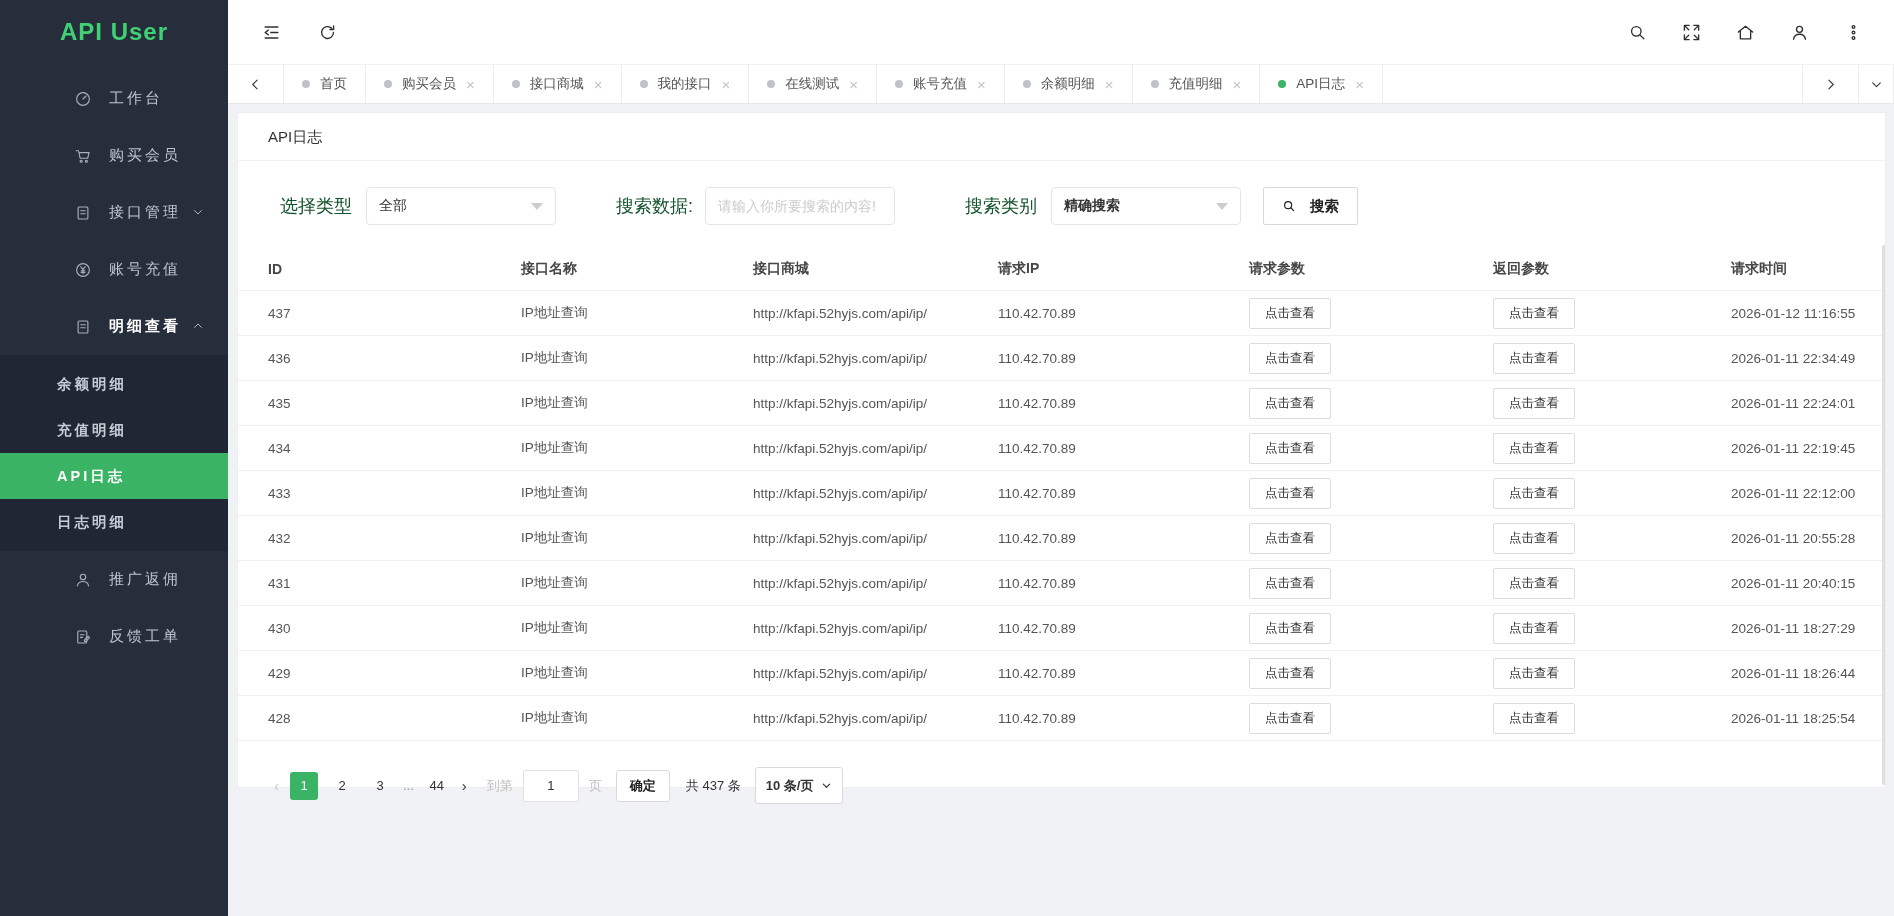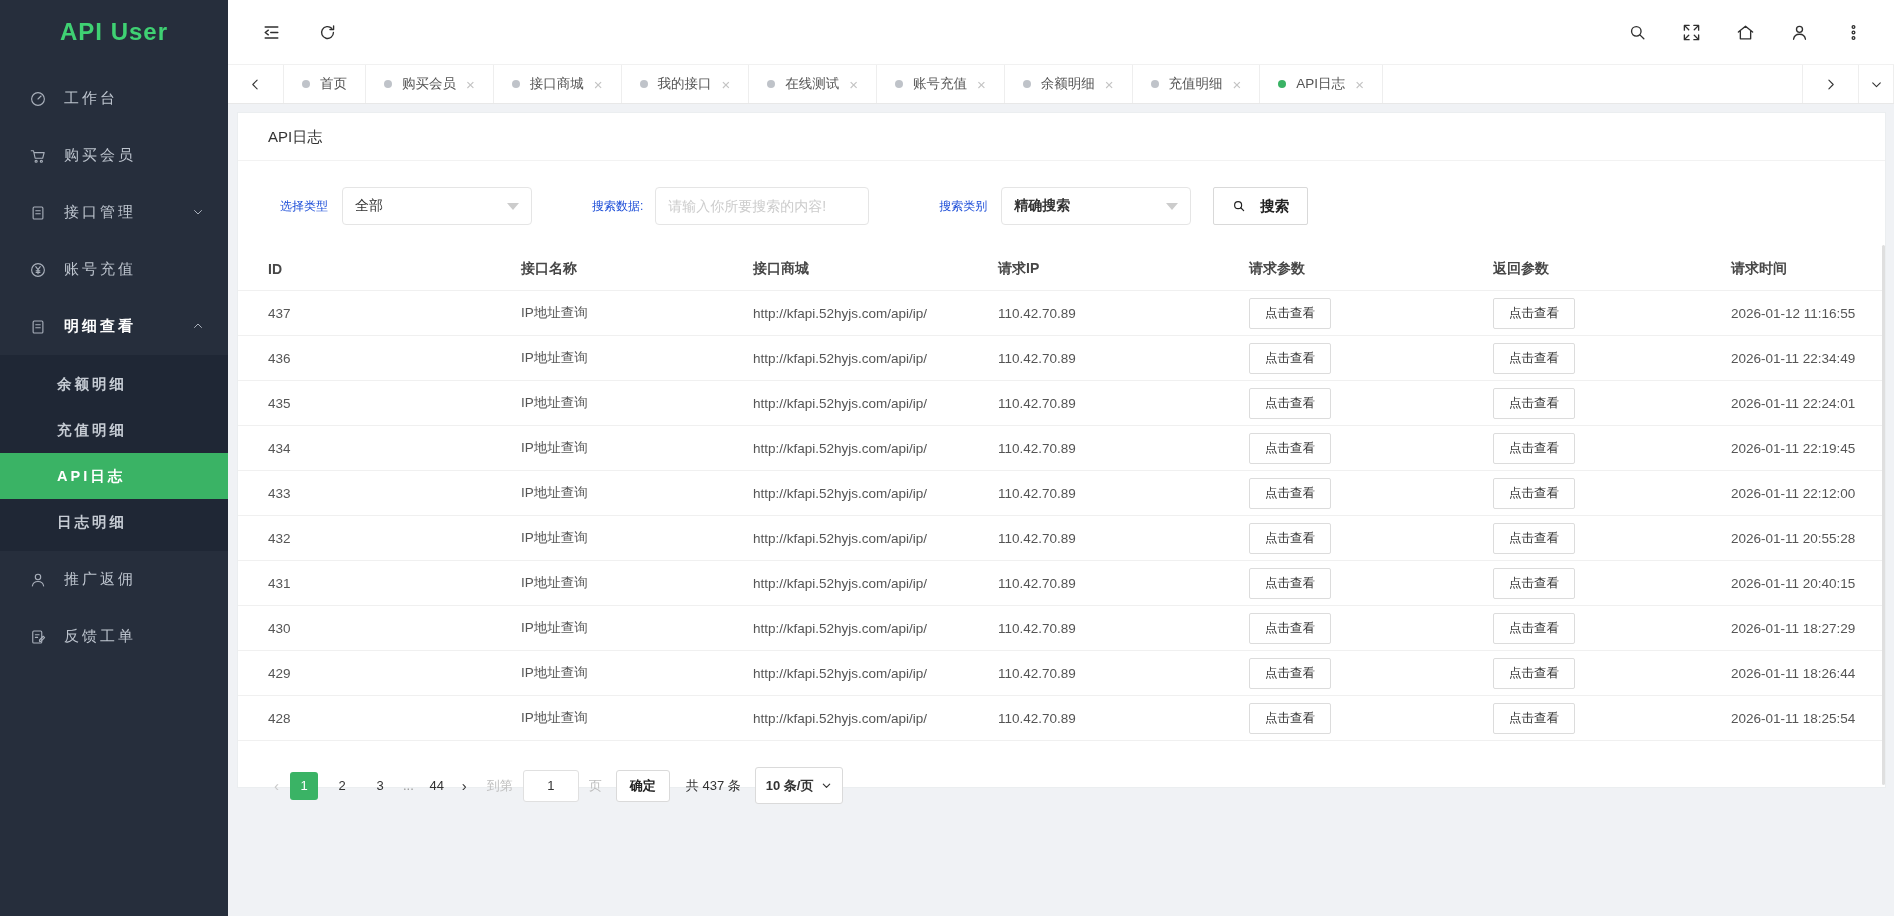--- a/index.html
+++ b/index.html
@@ -6,21 +6,21 @@
   html,body { width:1894px; height:916px; overflow:hidden; background:#f0f2f5;
     font-family:"Liberation Sans","DejaVu Sans",sans-serif; }
 
   
   .sidebar { position:absolute; left:0; top:0; width:228px; height:916px;
     background:#262e3c; z-index:5; }
   .logo { height:64px; line-height:64px; text-align:center; color:#3fd173;
     font-size:24px; font-weight:bold; letter-spacing:1px; }
   .nav { margin-top:6px; }
   .menu-item { height:57px; display:flex; align-items:center; padding:0 24px 0 28px;
-    color:#bdc4ce; font-size:15px; letter-spacing:3px; cursor:pointer; position:relative; }
+    color:#bdc4ce; font-size:15px; letter-spacing:3px; cursor:pointer; position:relative;margin-left:45px; }
   .menu-item .mi-icon { width:20px; height:20px; margin-right:16px; flex:0 0 20px;
     display:flex; align-items:center; justify-content:center; letter-spacing:0; }
   .menu-item .mi-icon svg { width:18px; height:18px; stroke:#a9b0bb; fill:none;
     stroke-width:1.5; stroke-linecap:round; stroke-linejoin:round; }
   .menu-item .chev { margin-left:auto; letter-spacing:0; }
   .menu-item .chev svg { width:12px; height:12px; stroke:#a9b0bb; fill:none; stroke-width:2;
     stroke-linecap:round; stroke-linejoin:round; }
   .menu-item.open { color:#ffffff; font-weight:bold; }
   .submenu { background:#1f2735; padding:6px 0; }
   .sub-item { height:46px; line-height:46px; padding-left:57px; color:#c6ccd4;
@@ -54,28 +54,28 @@
   .tab .x { color:#c3c3c3; margin-left:10px; font-size:15px; line-height:1; }
 
   
   .content { position:absolute; left:228px; top:104px; right:0; bottom:0;
     background:#f0f2f5; padding:8px 8px 0 9px; }
   .card { background:#fff; border:1px solid #ebeef0; height:676px; position:relative; }
   .card-title { height:48px; line-height:48px; padding-left:30px; font-size:15px;
     color:#333; border-bottom:1px solid #f2f2f2; }
 
   .filter-row { display:flex; align-items:center; padding-left:42px; margin-top:26px; }
-  .f-label { font-size:12px; color:#1d4ed8; }
+  .f-label { font-size:18px; color:#14532d; }
   .select { width:190px; height:38px; border:1px solid #e5e5e5; border-radius:4px;
     display:flex; align-items:center; padding:0 12px; font-size:14px; color:#333;
     margin-left:14px; cursor:pointer; background:#fff; }
   .select .caret { margin-left:auto; width:0; height:0; border-left:6px solid transparent;
     border-right:6px solid transparent; border-top:7px solid #ccc; }
   .select.bold { font-weight:bold; }
-  .f-input { width:214px; height:38px; border:1px solid #e5e5e5; border-radius:4px;
+  .f-input { width:190px; height:38px; border:1px solid #e5e5e5; border-radius:4px;
     margin-left:12px; padding:0 12px; font-size:14px; color:#333; outline:none;
     font-family:inherit; }
   .f-input::placeholder { color:#ccc; }
   .gap60 { margin-left:60px; } .gap70 { margin-left:70px; }
   .search-btn { margin-left:22px; height:38px; padding:0 18px; background:#fff;
     border:1px solid #d9d9d9; border-radius:2px; font-size:14.5px; font-weight:bold;
     color:#222; display:flex; align-items:center; gap:14px; cursor:pointer; font-family:inherit; }
   .search-btn svg { width:14px; height:14px; stroke:#222; fill:none; stroke-width:2;
     stroke-linecap:round; }
 

